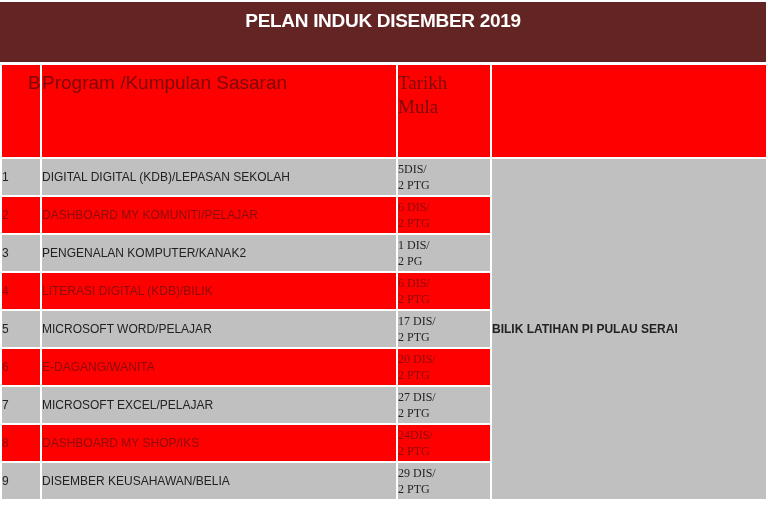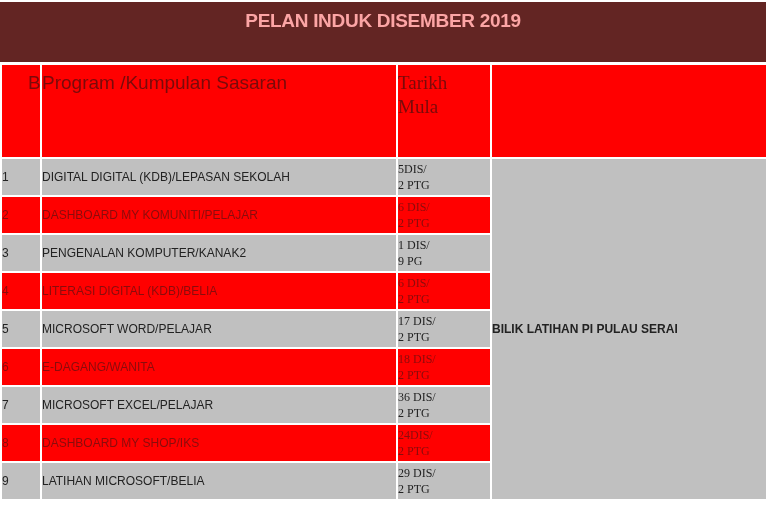--- a/index.html
+++ b/index.html
@@ -3,21 +3,21 @@
 <meta charset="utf-8">
 <style>
   html, body { margin: 0; padding: 0; }
   body {
     width: 768px; height: 520px; background: #ffffff; overflow: hidden;
     font-family: "Liberation Sans", "DejaVu Sans", sans-serif;
     position: relative;
   }
   .title-bar {
     position: absolute; left: 0; top: 2px; width: 766px; height: 60px;
-    background: #632523; color: #fca5a5;
+    background: #632523; color: #ffffff;
     font-weight: bold; font-size: 19px; text-align: center;
     box-sizing: border-box; padding-top: 8px; letter-spacing: -0.3px;
   }
   table.plan {
     position: absolute; left: 0; top: 63px; width: 766px;
     border-collapse: collapse; table-layout: fixed;
   }
   table.plan td, table.plan th {
     border: 2px solid #ffffff; padding: 0; text-align: left; vertical-align: middle;
     overflow: hidden;
@@ -74,65 +74,65 @@
       <td class="date">
         <span class="line">6 DIS/</span>
         <span class="line">2 PTG</span>
       </td>
     </tr>
     <tr class="row grey">
       <td>3</td>
       <td>PENGENALAN KOMPUTER/KANAK2</td>
       <td class="date">
         <span class="line">1 DIS/</span>
-        <span class="line">9 PG</span>
+        <span class="line">2 PG</span>
       </td>
     </tr>
     <tr class="row red">
       <td>4</td>
-      <td>LITERASI DIGITAL (KDB)/BELIA</td>
+      <td>LITERASI DIGITAL (KDB)/BILIK</td>
       <td class="date">
         <span class="line">6 DIS/</span>
         <span class="line">2 PTG</span>
       </td>
     </tr>
     <tr class="row grey">
       <td>5</td>
       <td>MICROSOFT WORD/PELAJAR</td>
       <td class="date">
         <span class="line">17 DIS/</span>
         <span class="line">2 PTG</span>
       </td>
     </tr>
     <tr class="row red">
       <td>6</td>
       <td>E-DAGANG/WANITA</td>
       <td class="date">
-        <span class="line">18 DIS/</span>
+        <span class="line">20 DIS/</span>
         <span class="line">2 PTG</span>
       </td>
     </tr>
     <tr class="row grey">
       <td>7</td>
       <td>MICROSOFT EXCEL/PELAJAR</td>
       <td class="date">
-        <span class="line">36 DIS/</span>
+        <span class="line">27 DIS/</span>
         <span class="line">2 PTG</span>
       </td>
     </tr>
     <tr class="row red">
       <td>8</td>
       <td>DASHBOARD MY SHOP/IKS</td>
       <td class="date">
         <span class="line">24DIS/</span>
         <span class="line">2 PTG</span>
       </td>
     </tr>
     <tr class="row grey">
       <td>9</td>
-      <td>LATIHAN MICROSOFT/BELIA</td>
+      <td>DISEMBER KEUSAHAWAN/BELIA</td>
       <td class="date">
         <span class="line">29 DIS/</span>
         <span class="line">2 PTG</span>
       </td>
     </tr>
   </tbody>
 </table>
 
 </body></html>

